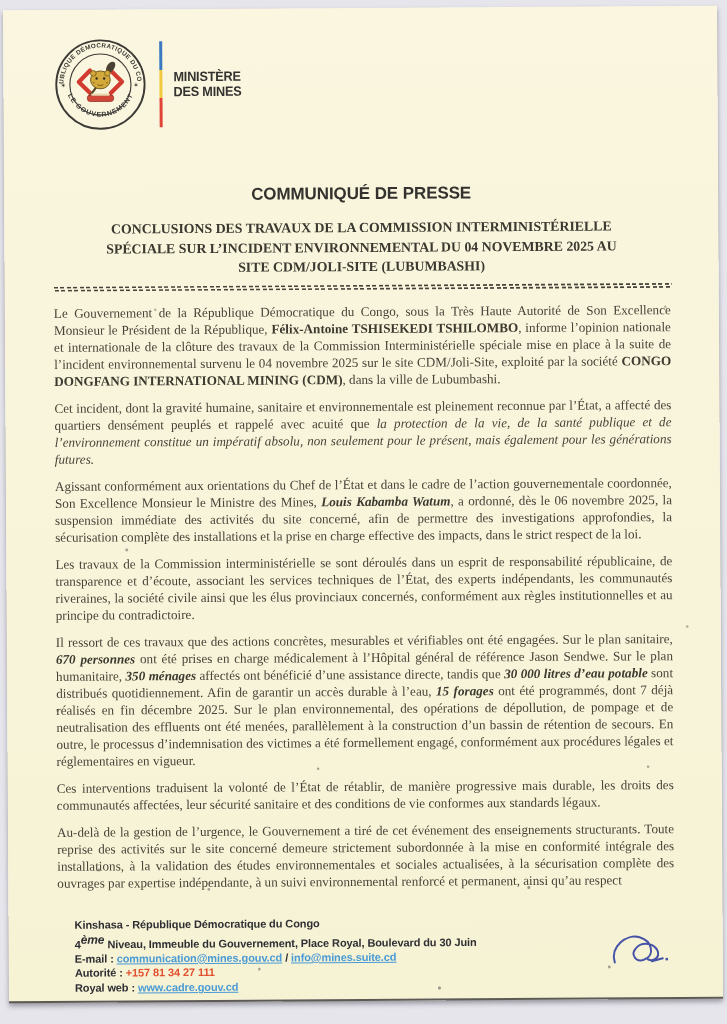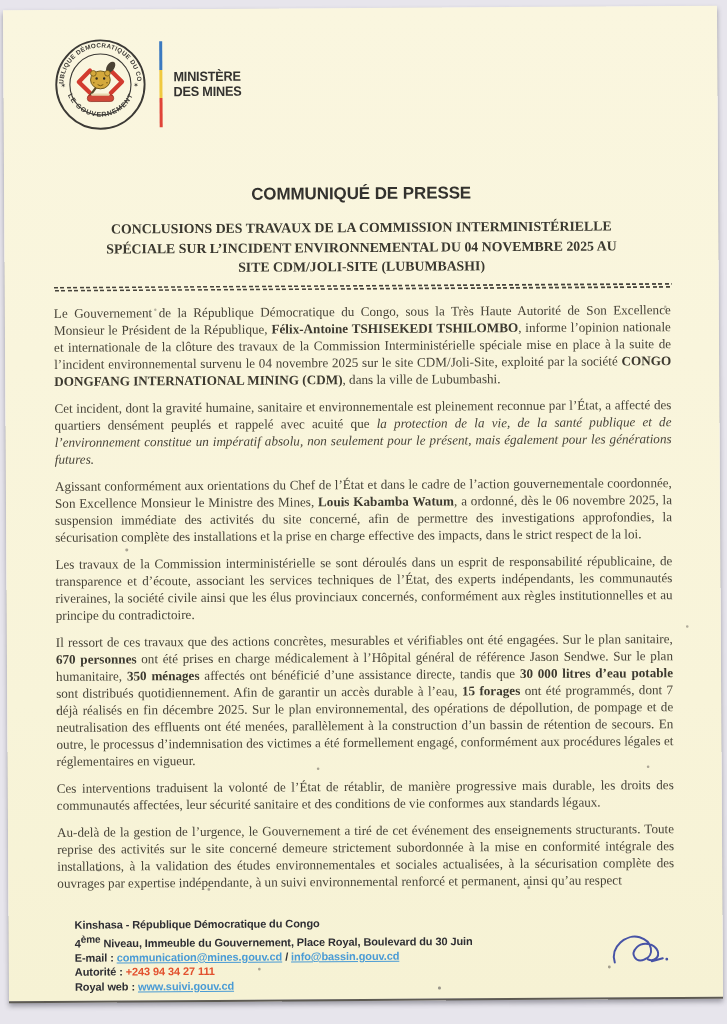--- a/index.html
+++ b/index.html
@@ -52,29 +52,29 @@
     background-position:0 0,1px 3px;background-repeat:no-repeat;
   }
   .body-text{
     position:absolute;left:49px;top:295px;width:617px;
     font-size:13.15px;line-height:17px;color:#474338;text-align:justify;
   }
   .para{margin:0 0 10px 0;}
   .seg-normal{}
   .seg-bold{font-weight:700;color:#3c392f;}
   .seg-italic{font-style:italic;}
-  .seg-bolditalic{font-weight:700;color:#3c392f;}
+  .seg-bolditalic{font-weight:700;font-style:italic;color:#3c392f;}
   .page-footer{
     position:absolute;left:66px;top:908px;width:560px;
     font-family:"Liberation Sans", sans-serif;font-size:11px;line-height:14.6px;
     letter-spacing:-0.1px;
   }
   .f-line{white-space:nowrap;}
   .f-label{font-weight:700;color:#2e2e33;}
-  .f-suplabel{font-weight:700;color:#2e2e33;vertical-align:super;font-size:10px;}
+  .f-suplabel{font-weight:700;color:#2e2e33;vertical-align:super;font-size:12px;font-style:italic;}
   .f-plain{font-weight:700;color:#2e2e33;}
   .f-link{font-weight:700;color:#4a9bd5;text-decoration:underline;}
   .f-phone{font-weight:700;color:#e2512f;}
   .signature{position:absolute;left:598px;top:922px;width:76px;height:50px;}
 </style>
 </head>
 <body>
 
 <div class="paper">
   <div class="speckles"></div>
@@ -136,22 +136,22 @@
       <p class="para"><span class="seg-normal">Agissant conformément aux orientations du Chef de l’État et dans le cadre de l’action gouvernementale coordonnée, Son Excellence Monsieur le Ministre des Mines, </span><span class="seg-bolditalic">Louis Kabamba Watum</span><span class="seg-normal">, a ordonné, dès le 06 novembre 2025, la suspension immédiate des activités du site concerné, afin de permettre des investigations approfondies, la sécurisation complète des installations et la prise en charge effective des impacts, dans le strict respect de la loi.</span></p>
       <p class="para"><span class="seg-normal">Les travaux de la Commission interministérielle se sont déroulés dans un esprit de responsabilité républicaine, de transparence et d’écoute, associant les services techniques de l’État, des experts indépendants, les communautés riveraines, la société civile ainsi que les élus provinciaux concernés, conformément aux règles institutionnelles et au principe du contradictoire.</span></p>
       <p class="para"><span class="seg-normal">Il ressort de ces travaux que des actions concrètes, mesurables et vérifiables ont été engagées. Sur le plan sanitaire, </span><span class="seg-bolditalic">670 personnes</span><span class="seg-normal"> ont été prises en charge médicalement à l’Hôpital général de référence Jason Sendwe. Sur le plan humanitaire, </span><span class="seg-bolditalic">350 ménages</span><span class="seg-normal"> affectés ont bénéficié d’une assistance directe, tandis que </span><span class="seg-bolditalic">30 000 litres d’eau potable</span><span class="seg-normal"> sont distribués quotidiennement. Afin de garantir un accès durable à l’eau, </span><span class="seg-bolditalic">15 forages</span><span class="seg-normal"> ont été programmés, dont 7 déjà réalisés en fin décembre 2025. Sur le plan environnemental, des opérations de dépollution, de pompage et de neutralisation des effluents ont été menées, parallèlement à la construction d’un bassin de rétention de secours. En outre, le processus d’indemnisation des victimes a été formellement engagé, conformément aux procédures légales et réglementaires en vigueur.</span></p>
       <p class="para"><span class="seg-normal">Ces interventions traduisent la volonté de l’État de rétablir, de manière progressive mais durable, les droits des communautés affectées, leur sécurité sanitaire et des conditions de vie conformes aux standards légaux.</span></p>
       <p class="para"><span class="seg-normal">Au-delà de la gestion de l’urgence, le Gouvernement a tiré de cet événement des enseignements structurants. Toute reprise des activités sur le site concerné demeure strictement subordonnée à la mise en conformité intégrale des installations, à la validation des études environnementales et sociales actualisées, à la sécurisation complète des ouvrages par expertise indépendante, à un suivi environnemental renforcé et permanent, ainsi qu’au respect</span></p>
     </main>
 
   <footer class="page-footer" id="footer-lines">
       <div class="f-line"><span class="f-label">Kinshasa - République Démocratique du Congo</span></div>
       <div class="f-line"><span class="f-label">4</span><span class="f-suplabel">ème</span><span class="f-label"> Niveau, Immeuble du Gouvernement, Place Royal, Boulevard du 30 Juin</span></div>
-      <div class="f-line"><span class="f-label">E-mail : </span><span class="f-link">communication@mines.gouv.cd</span><span class="f-plain"> / </span><span class="f-link">info@bassin.gouv.cd</span></div>
-      <div class="f-line"><span class="f-label">Autorité : </span><span class="f-phone">+243 94 34 27 111</span></div>
-      <div class="f-line"><span class="f-label">Royal web : </span><span class="f-link">www.suivi.gouv.cd</span></div>
+      <div class="f-line"><span class="f-label">E-mail : </span><span class="f-link">communication@mines.gouv.cd</span><span class="f-plain"> / </span><span class="f-link">info@mines.suite.cd</span></div>
+      <div class="f-line"><span class="f-label">Autorité : </span><span class="f-phone">+157 81 34 27 111</span></div>
+      <div class="f-line"><span class="f-label">Royal web : </span><span class="f-link">www.cadre.gouv.cd</span></div>
     </footer>
 
   <svg class="signature" viewBox="0 0 76 50">
     <path d="M8 34 C3 18 20 5 33 9 C46 13 48 27 38 31 C29 35 23 26 30 19 C36 13 48 15 51 23 C53 29 47 34 41 31 M45 33 L56 30" fill="none" stroke="#4753a6" stroke-width="2" stroke-linecap="round"></path>
     <circle cx="60" cy="31" r="1.4" fill="#4753a6"></circle>
   </svg>
 </div>
 
 </body></html>

